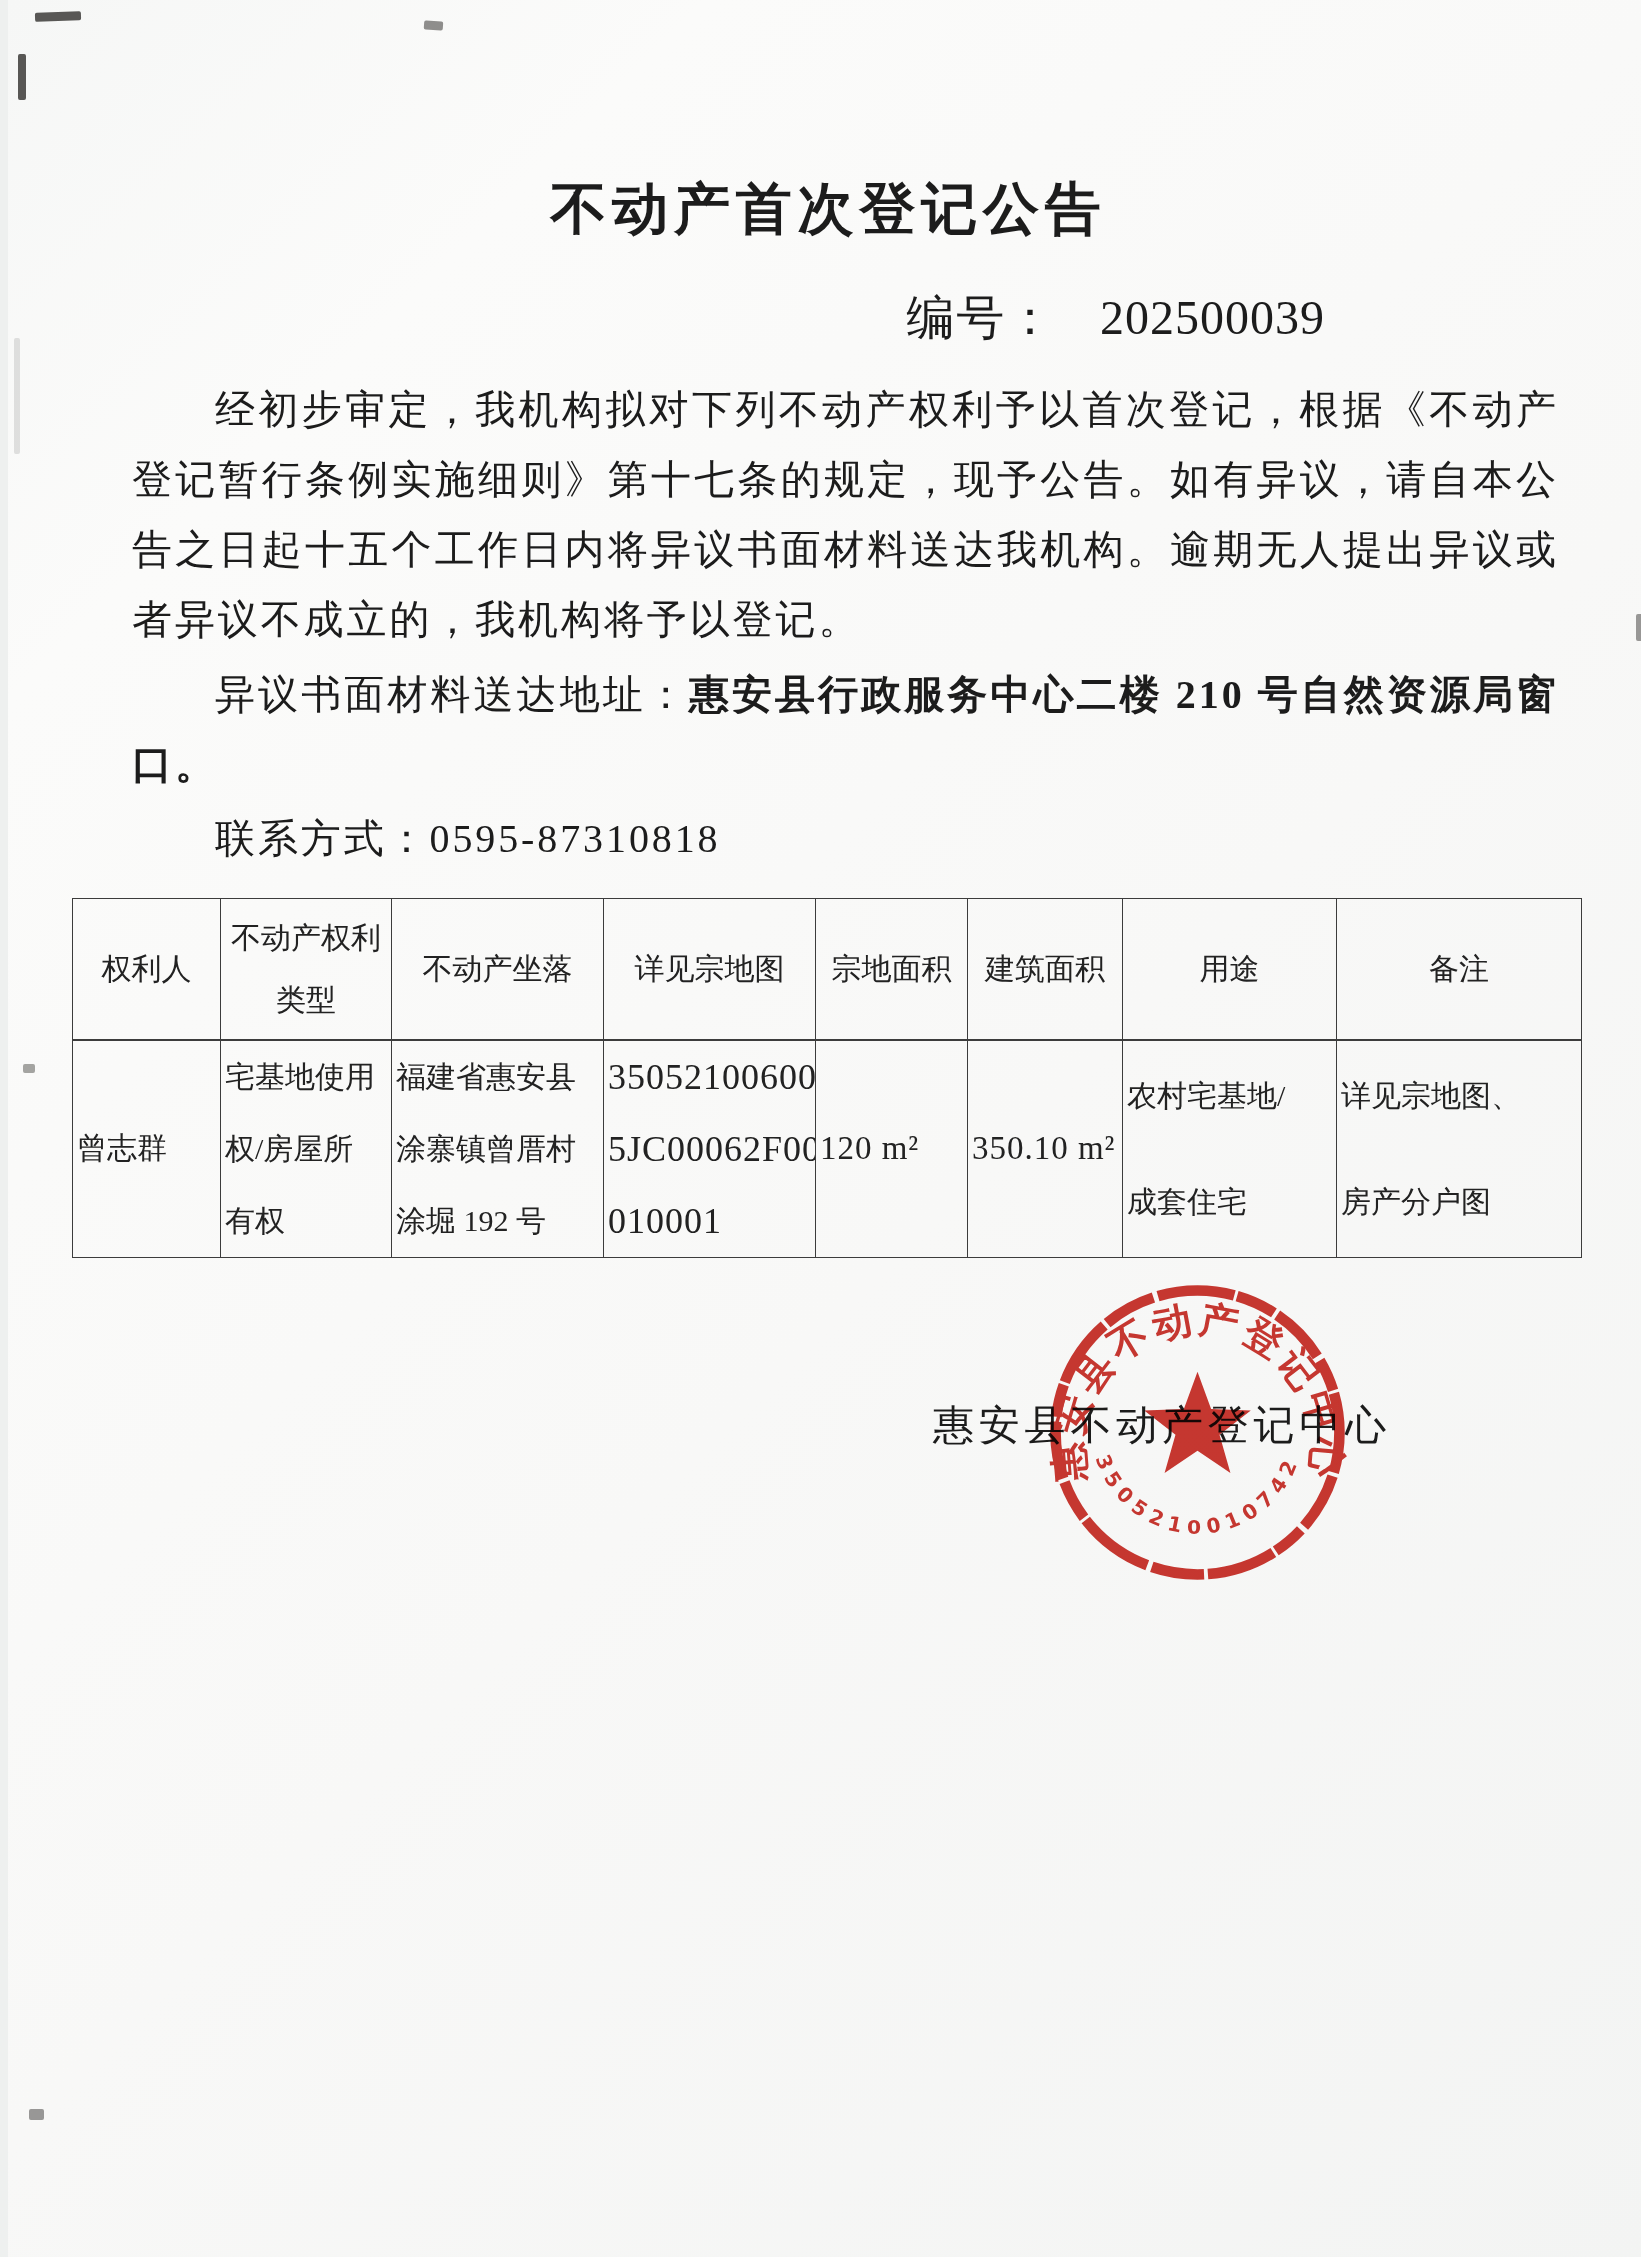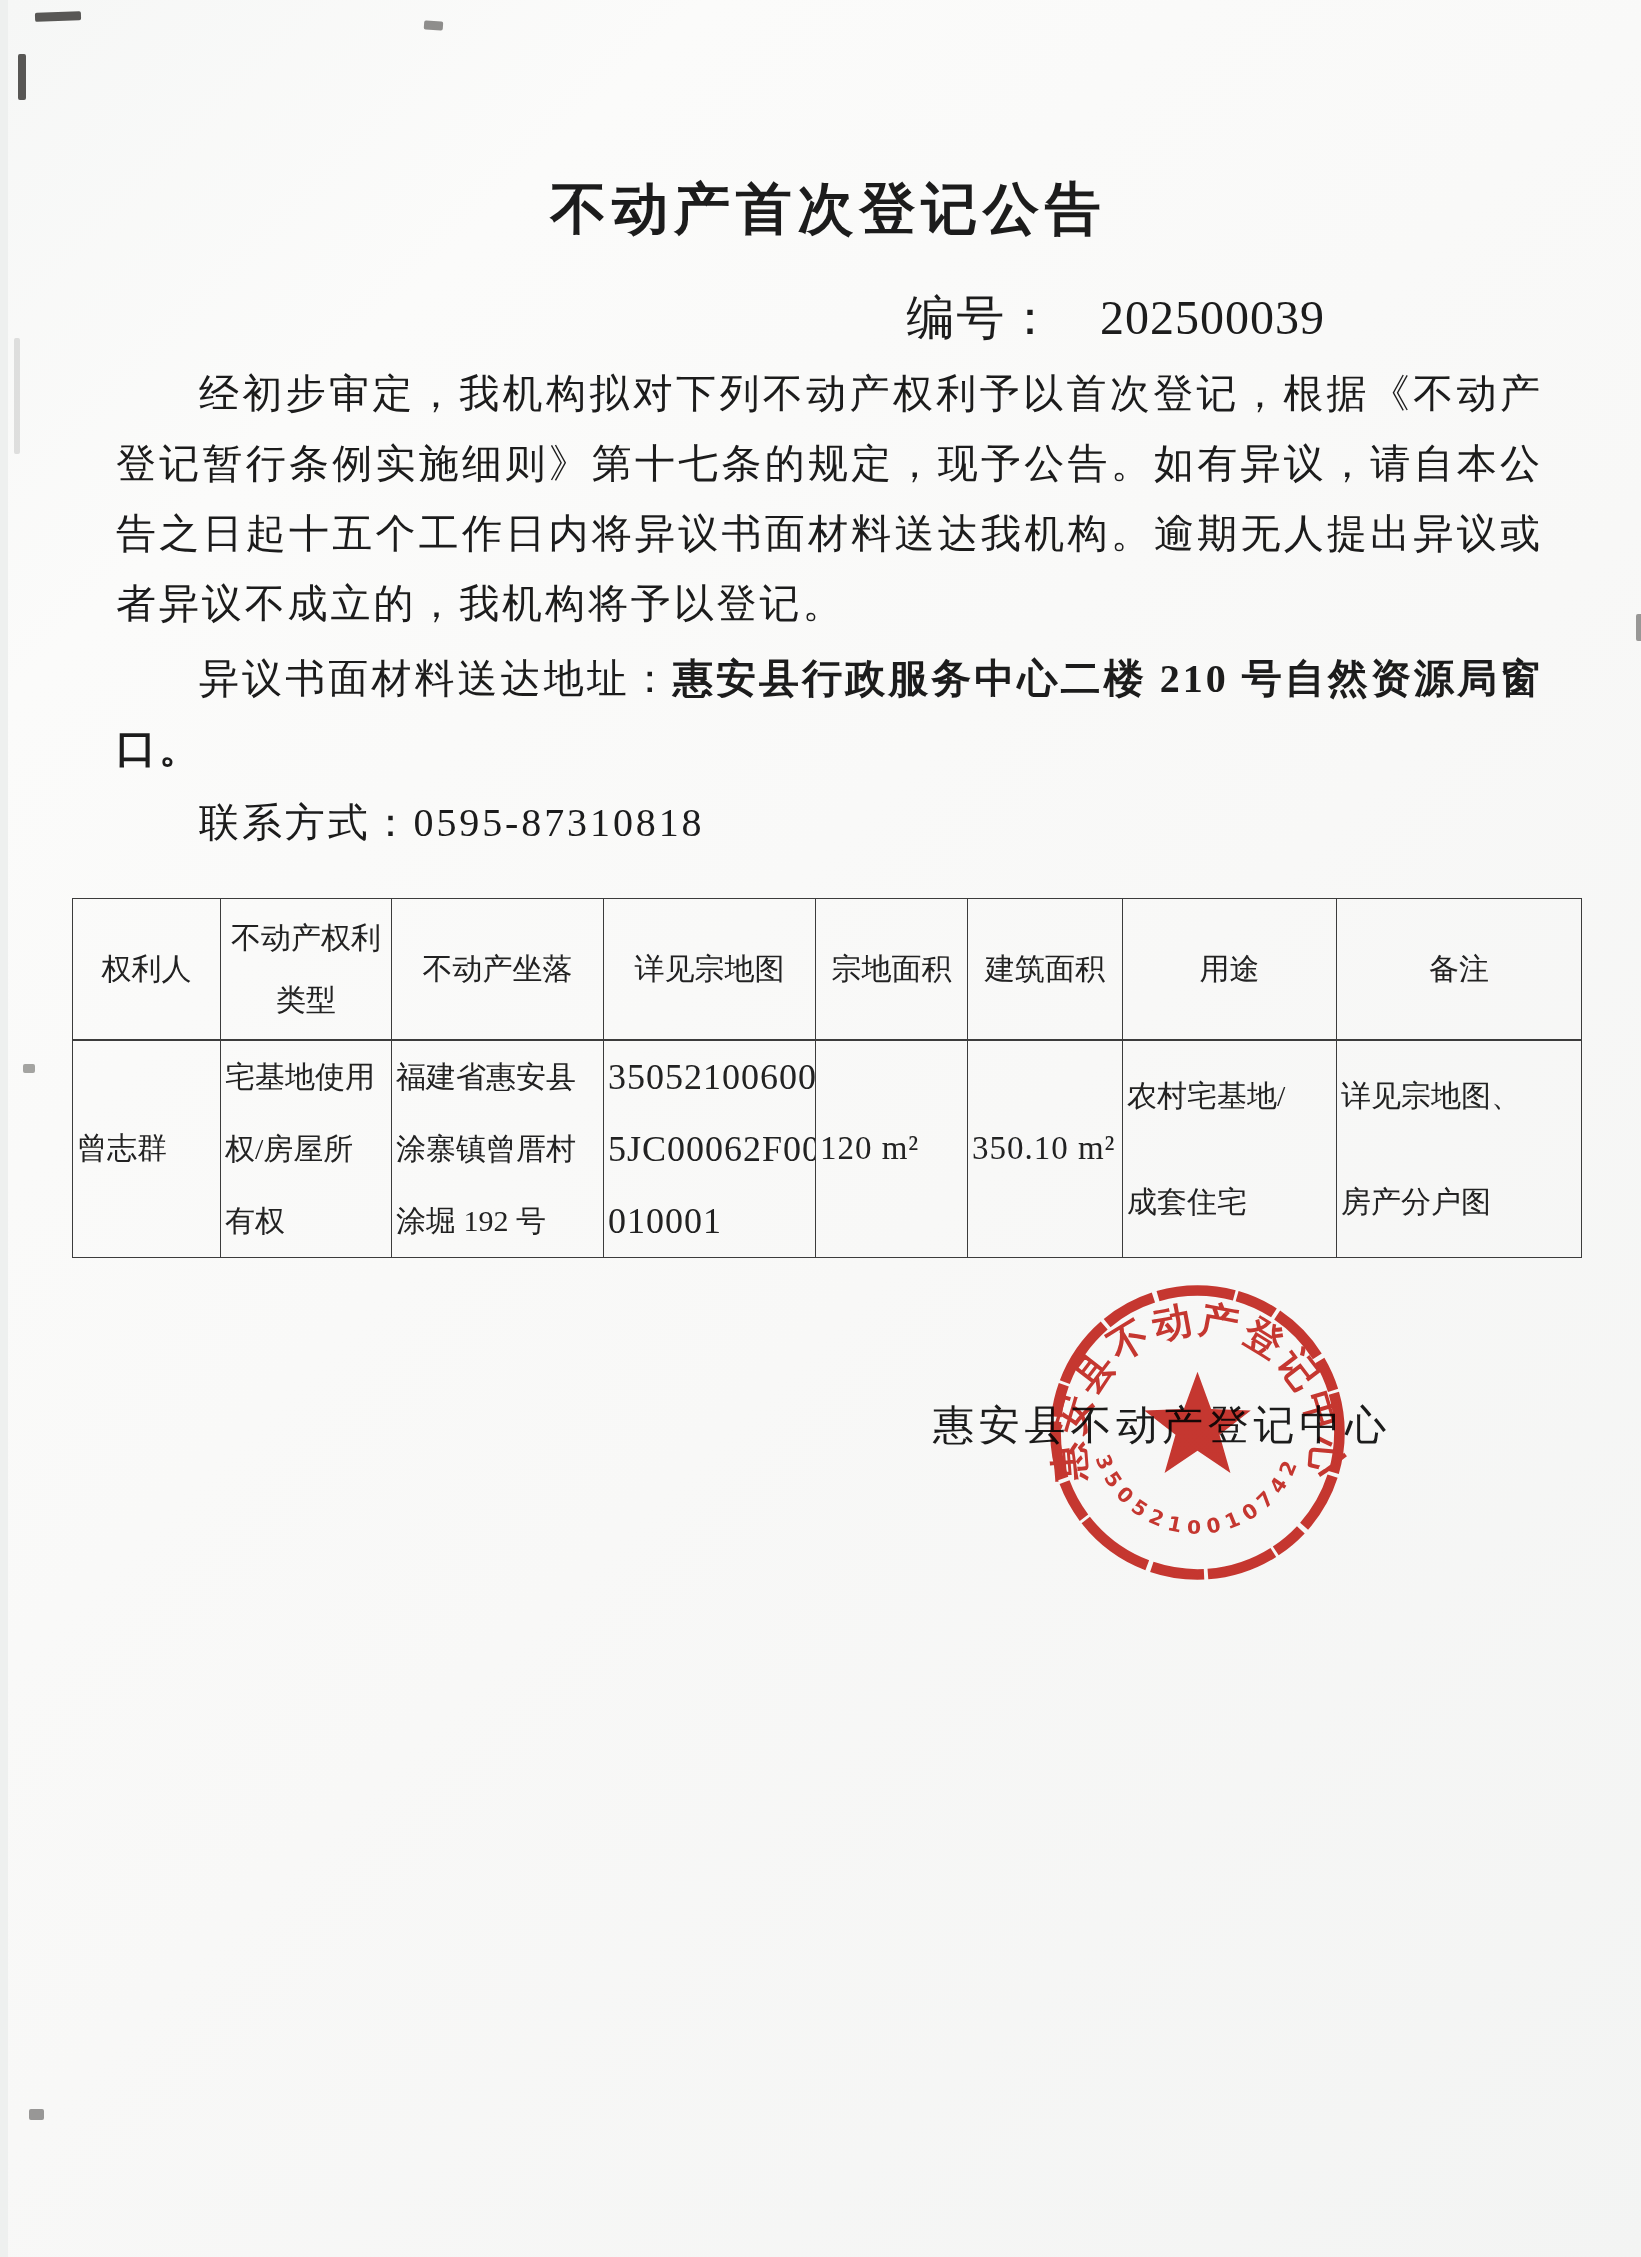--- a/index.html
+++ b/index.html
@@ -28,21 +28,21 @@
     position:absolute;top:172px;left:0;width:100%;margin:0;
     text-align:center;font-size:56px;font-weight:bold;letter-spacing:5.8px;
   }
   .docno{
     position:absolute;top:286px;left:0;width:1641px;box-sizing:border-box;
     padding-right:324px;text-align:right;font-size:48px;letter-spacing:1.9px;
   }
   .docno .val{margin-left:44px;letter-spacing:1px;}
 
   .para{
-    position:absolute;left:108px;width:1427px;margin:0;
+    position:absolute;left:108px;width:1427px;margin:16px;
     font-size:40px;line-height:70px;letter-spacing:2.9px;
     text-align:justify;text-indent:83px;
   }
   .p1{top:359px;}
   .p2{top:644px;}
   .p3{top:788px;}
   .p2 b{font-weight:bold;}
 
   table.prop-table{
     position:absolute;left:64px;top:898px;width:1510px;

